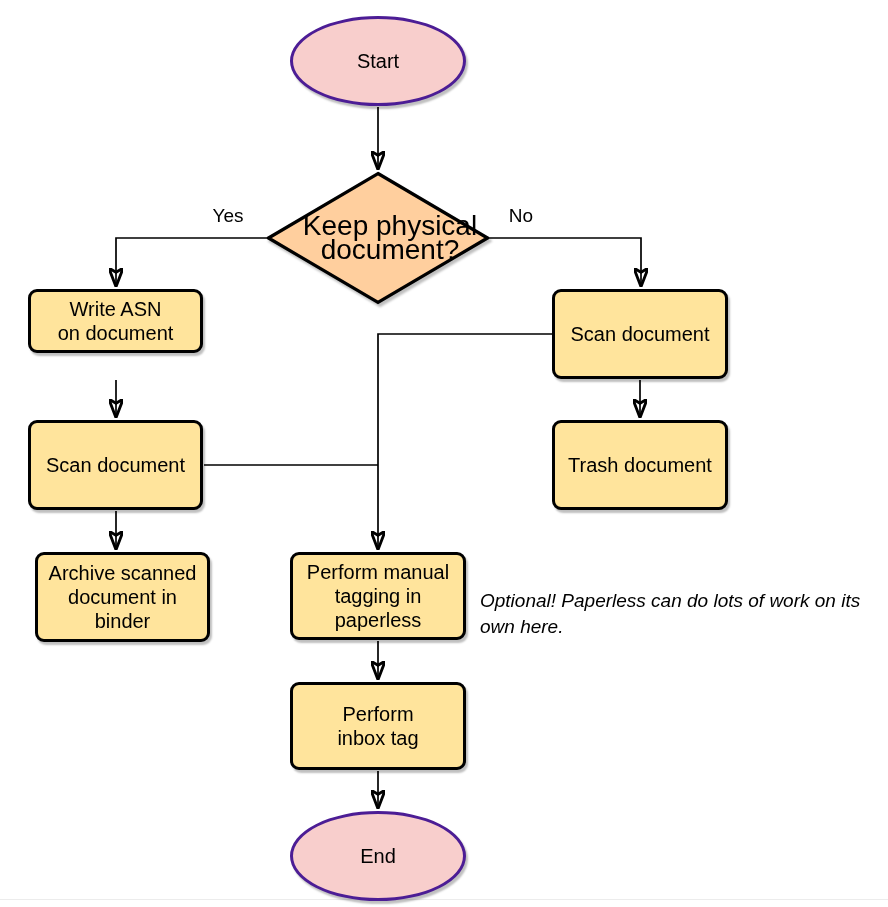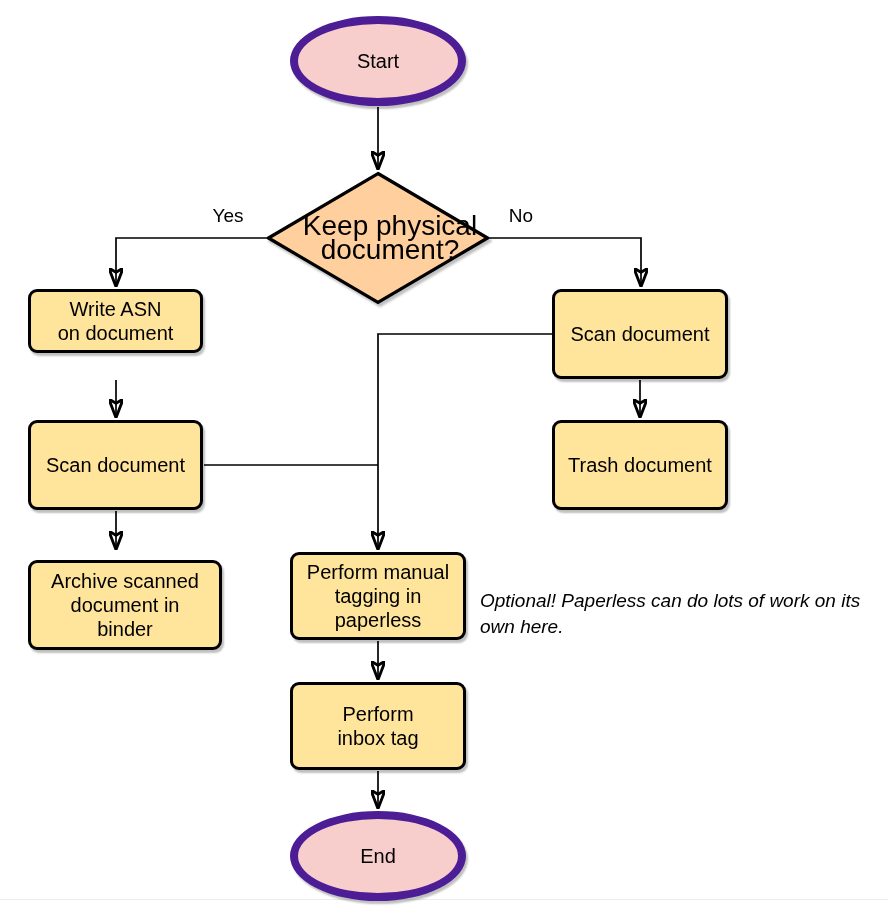--- a/index.html
+++ b/index.html
@@ -38,21 +38,21 @@
     font-size: 20px;
     line-height: 24px;
     box-sizing: border-box;
   }
   .node-label {
     white-space: pre-line;
     z-index: 3;
   }
   .terminal {
     background: #f8cecc;
-    border: 8px solid #4c1d95;
+    border: 3px solid #4c1d95;
     border-radius: 50%;
     box-shadow: 2px 3px 2px rgba(0,0,0,0.25);
   }
   .process {
     background: #ffe49c;
     border: 3px solid #000000;
     border-radius: 9px;
     box-shadow: 2px 3px 2px rgba(0,0,0,0.25);
     padding: 2px;
   }
@@ -138,21 +138,21 @@
 
   <div class="node process" style="left:28px; top:289px; width:175px; height:64px;">
     <span class="node-label">Write ASN
 on document</span>
   </div>
 
   <div class="node process" style="left:28px; top:420px; width:175px; height:90px;">
     <span class="node-label">Scan document</span>
   </div>
 
-  <div class="node process" style="left:28px; top:552px; width:194px; height:90px;margin-top:8px;">
+  <div class="node process" style="left:35px; top:552px; width:175px; height:90px;">
     <span class="node-label">Archive scanned
 document in
 binder</span>
   </div>
 
   <div class="node process" style="left:552px; top:289px; width:176px; height:90px;">
     <span class="node-label">Scan document</span>
   </div>
 
   <div class="node process" style="left:552px; top:420px; width:176px; height:90px;">

